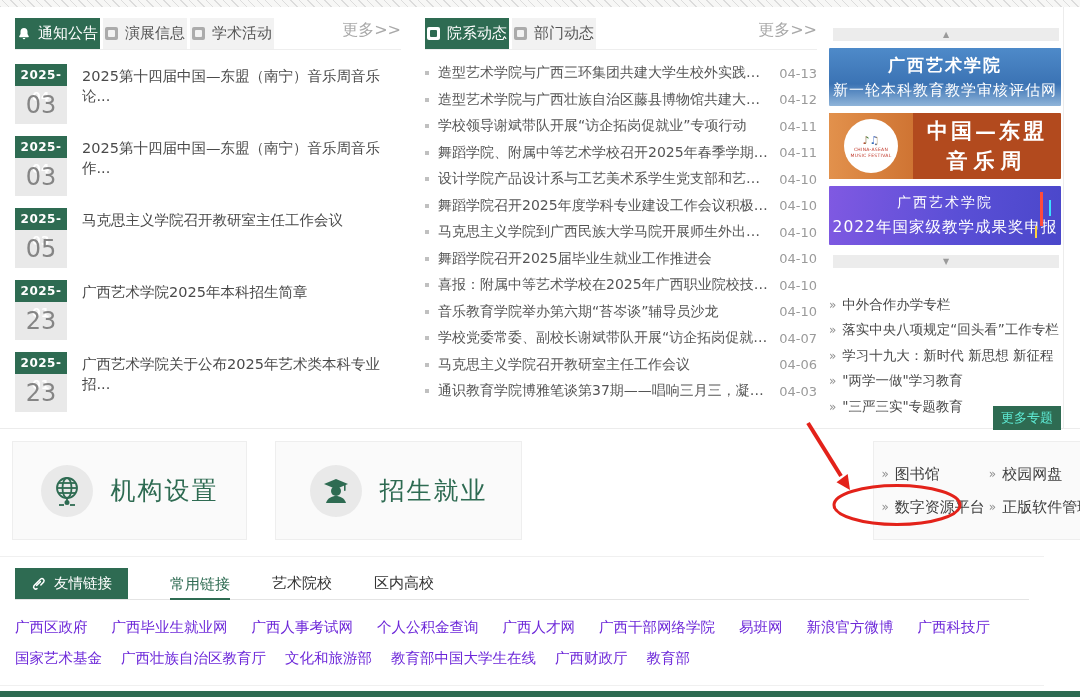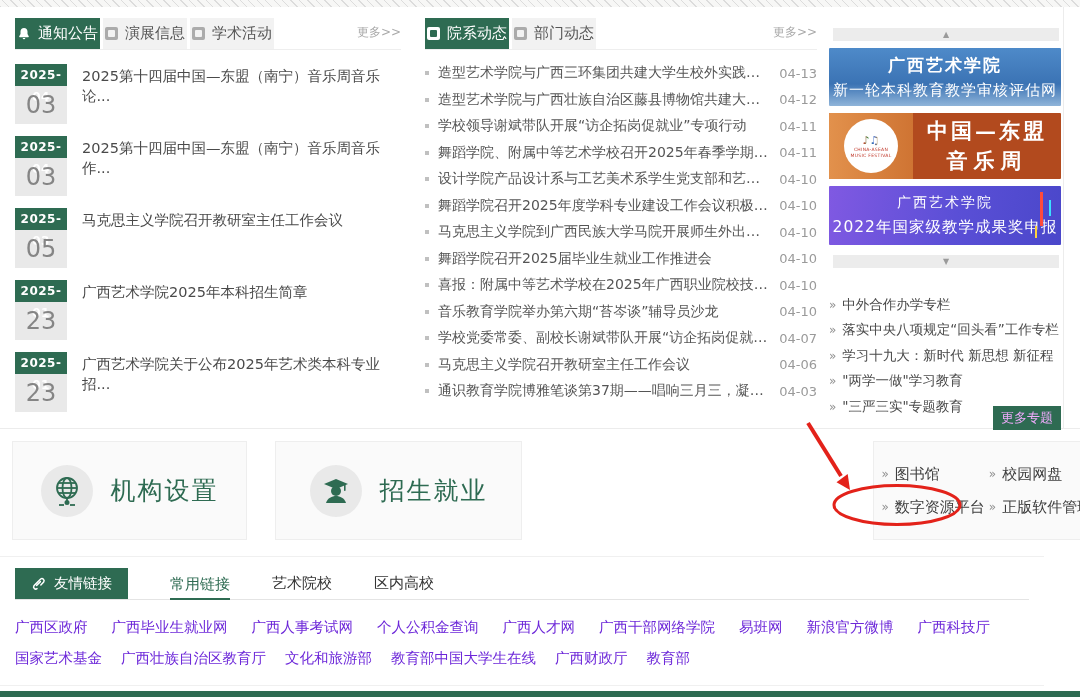--- a/index.html
+++ b/index.html
@@ -18,21 +18,21 @@
   .col { position:absolute; top:11px; }
   .col-notices { left:15px; width:386px; }
   .col-news    { left:425px; width:392px; }
   .col-right   { left:827px; width:236px; }
 
   
   .tabbar { display:flex; align-items:flex-end; height:32px; border-bottom:1px solid #eeeeee; }
   .tab { display:flex; align-items:center; gap:7px; height:31px; padding:0 2px; background:#f2f2f2;
          font-size:15px; color:#555; margin-right:3px; cursor:pointer; white-space:nowrap; }
   .tab.active { background:#2e6b52; color:#fff; }
-  .more { margin-left:auto; font-size:12px; color:#a9a9a9; padding-bottom:8px; cursor:pointer; }
+  .more { margin-left:auto; font-size:16px; color:#a9a9a9; padding-bottom:8px; cursor:pointer; }
 
   .sq-icon { width:13px; height:13px; border-radius:2px; background:#ababab; position:relative; flex:0 0 auto; }
   .sq-icon::after { content:""; position:absolute; inset:3px; background:#f2f2f2; border-radius:1px; }
   .tab.active .sq-icon { background:#fff; }
   .tab.active .sq-icon::after { background:#2e6b52; }
 
   
   .notice-list { margin-top:14px; }
   .notice-item { display:flex; height:60px; margin-bottom:12px; cursor:pointer; }
   .nd { width:52px; flex:0 0 auto; }
@@ -72,21 +72,21 @@
   .banner-purple .b-l1 { font-size:14px; letter-spacing:2px; }
   .banner-purple .b-l2 { font-size:15.5px; margin-top:5px; letter-spacing:1px; }
   .streak { position:absolute; top:6px; }
   .streak.s1 { right:18px; width:3px; height:34px; background:#ff4a3c; }
   .streak.s2 { right:10px; top:14px; width:2px; height:16px; background:#3ae0ff; }
   .streak.s3 { right:24px; top:40px; width:2px; height:12px; background:#ffd23c; }
 
   .topics { margin-top:24px; padding-left:2px; }
   .topic { display:flex; align-items:center; height:25.5px; font-size:13.5px; color:#4a4a4a; cursor:pointer; }
   .topic .arr { color:#8f8f8f; font-size:12px; margin-right:6px; }
-  .more-topics { position:absolute; top:388px; right:2px; background:#2e6b52; color:#f0abfc;
+  .more-topics { position:absolute; top:388px; right:2px; background:#2e6b52; color:#5eead4;
       font-size:13px; padding:3px 8px; cursor:pointer; }
 
   
   .quick-band { position:absolute; top:441px; left:0; width:1080px; height:99px; }
   .qbox { position:absolute; top:0; height:99px; background:#fafafa; border:1px solid #eeeeee;
       display:flex; align-items:center; justify-content:center; cursor:pointer; }
   .qbox1 { left:12px;  width:235px; }
   .qbox2 { left:275px; width:247px; }
   .qbox3 { left:550px; width:247px; }
   .qbox4 { left:873px; width:217px; cursor:default;text-align:center; }

